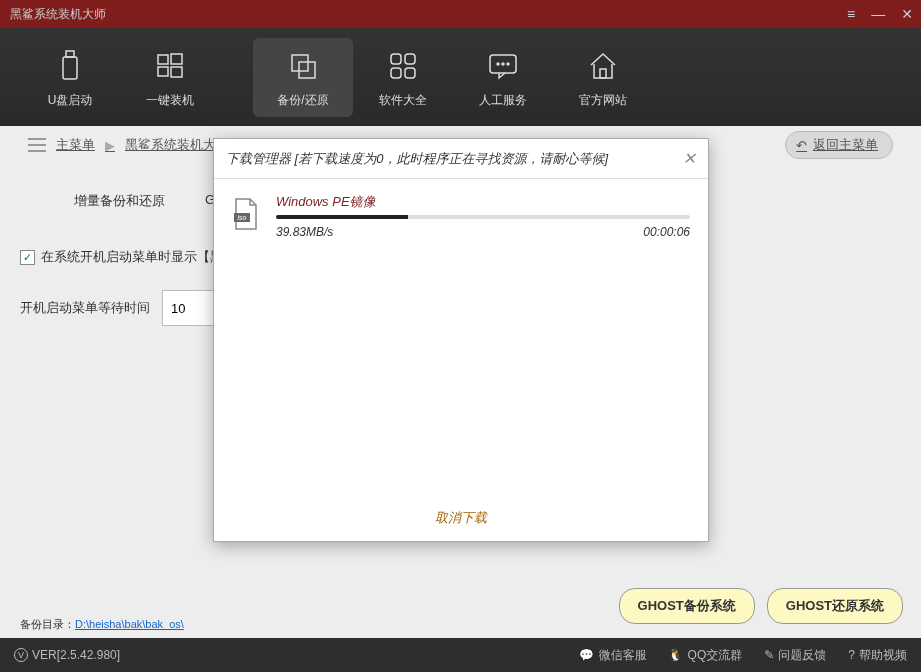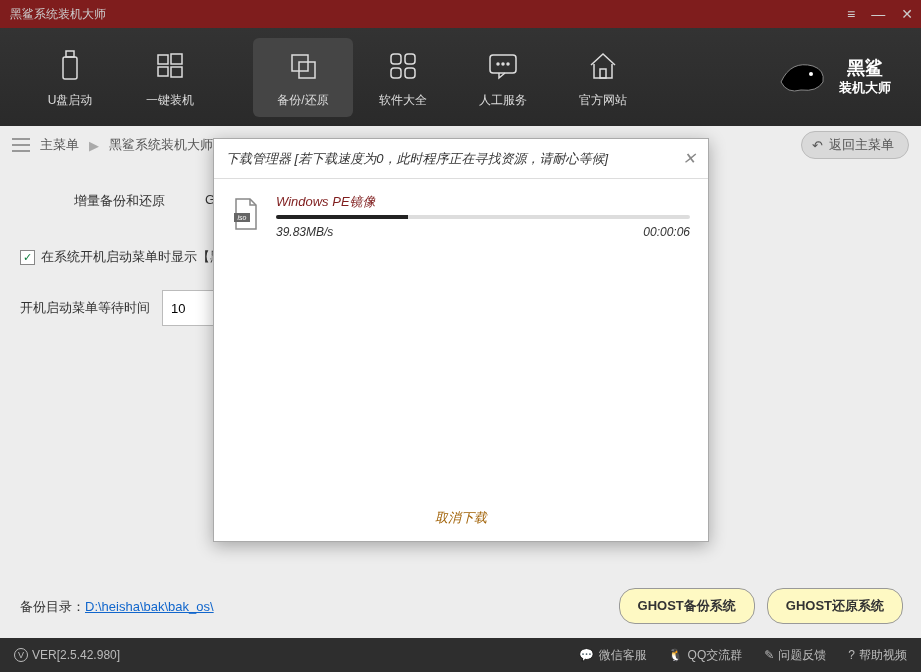--- a/index.html
+++ b/index.html
@@ -11,36 +11,36 @@
 .title-btn { color: #ccc; cursor: pointer; font-size: 14px; }
 
 .nav { height: 98px; background: linear-gradient(#333 0%, #2a2a2a 100%); display: flex; align-items: center; padding: 0 20px; }
 .nav-item { width: 100px; text-align: center; color: #ddd; font-size: 12px; cursor: pointer; padding: 8px 0; }
 .nav-item.active { background: #454545; border-radius: 6px; margin-left: 33px; }
 .nav-icon { height: 40px; display: flex; align-items: center; justify-content: center; font-size: 28px; margin-bottom: 6px; }
 .nav-icon svg { stroke: #ddd; fill: none; stroke-width: 1.5; }
 .logo-area { margin-left: auto; display: flex; align-items: center; gap: 8px; padding-right: 10px; }
 .logo-text { color: #fff; font-size: 18px; font-weight: bold; line-height: 1.2; text-align: center; }
 
-.breadcrumb-row { height: 38px; background: #ededed; display: flex; align-items: center; padding: 0 12px; gap: 10px; font-size: 13px; color: #555; }
+.breadcrumb-row { height: 38px; background: #ededed; display: flex; align-items: center; padding: 0 28px; gap: 10px; font-size: 13px; color: #555; text-decoration: underline; }
 .bc-icon { width: 18px; height: 14px; display: flex; flex-direction: column; justify-content: space-between; }
 .bc-icon span { height: 2px; background: #999; }
 .bc-chevron { color: #aaa; }
 .back-btn { margin-left: auto; background: #d9d9d9; border: 1px solid #bbb; border-radius: 14px; padding: 4px 14px 4px 10px; display: flex; align-items: center; gap: 6px; cursor: pointer; font-size: 13px; color: #555; }
 
 .content { position: absolute; top: 164px; left: 0; right: 0; bottom: 34px; background: #ededed; }
 .tab-row { display: flex; padding: 18px 0 0 54px; font-size: 13px; color: #333; }
 .tab { padding: 10px 20px; cursor: pointer; }
 .form-area { padding: 28px 20px; font-size: 13px; color: #333; }
 .checkbox-row { display: flex; align-items: center; gap: 6px; margin-bottom: 24px; }
 .checkbox { width: 15px; height: 15px; border: 1px solid #888; background: #fff; display: flex; align-items: center; justify-content: center; color: #0a7a3a; font-size: 11px; }
 .wait-row { display: flex; align-items: center; gap: 12px; }
 .wait-input { width: 60px; height: 36px; border: 1px solid #bbb; background: #fff; padding: 0 8px; font-size: 13px; }
 
-.backup-dir { position: absolute; bottom: 22px; left: 20px; font-size: 13px; color: #333; }
+.backup-dir { position: absolute; bottom: 6px; left: 20px; font-size: 11px; color: #333; }
 .backup-dir a { color: #1166cc; text-decoration: underline; }
 .action-btns { position: absolute; bottom: 14px; right: 18px; display: flex; gap: 12px; }
 .ghost-btn { padding: 8px 18px; border: 1px solid #999; border-radius: 16px; background: #fef9c3; font-size: 13px; cursor: pointer; color: #333; font-weight: bold; }
 
 .statusbar { position: absolute; bottom: 0; left: 0; right: 0; height: 34px; background: #2e2e2e; display: flex; align-items: center; padding: 0 14px; color: #bbb; font-size: 12px; gap: 18px; }
 .status-v { display: flex; align-items: center; gap: 4px; }
 .status-right { margin-left: auto; display: flex; gap: 22px; }
 .status-link { display: flex; align-items: center; gap: 4px; cursor: pointer; }
 
 .modal { position: absolute; top: 138px; left: 213px; width: 496px; height: 404px; background: #fff; border: 1px solid #aaa; box-shadow: 0 4px 16px rgba(0,0,0,0.3); display: flex; flex-direction: column; font-style: italic; }
@@ -125,30 +125,20 @@
   <div class="nav-item">
     <div class="nav-icon">
         <svg width="32" height="30" viewBox="0 0 32 30">
           <path d="M4 14 L16 3 L28 14"></path>
           <path d="M7 13 L7 27 L25 27 L25 13"></path>
           <rect x="13" y="18" width="6" height="9"></rect>
         </svg>
       </div>
     <div>官方网站</div>
   </div>
-  <div class="logo-area">
-    <svg width="58" height="50" viewBox="0 0 58 50">
-        <path d="M8 30 Q18 8 40 14 Q52 18 50 30 Q44 40 28 38 Q14 42 8 30 Z" fill="#000" stroke="#888"></path>
-        <circle cx="38" cy="22" r="2" fill="#fff"></circle>
-      </svg>
-    <div class="logo-text">
-      <div>黑鲨</div>
-      <div style="font-size:13px">装机大师</div>
-    </div>
-  </div>
 </div>
 
 <div class="breadcrumb-row">
   <div class="bc-icon">
       <span></span>
       <span></span>
       <span></span>
     </div>
   <span>主菜单</span>
   <span class="bc-chevron">▶</span>

